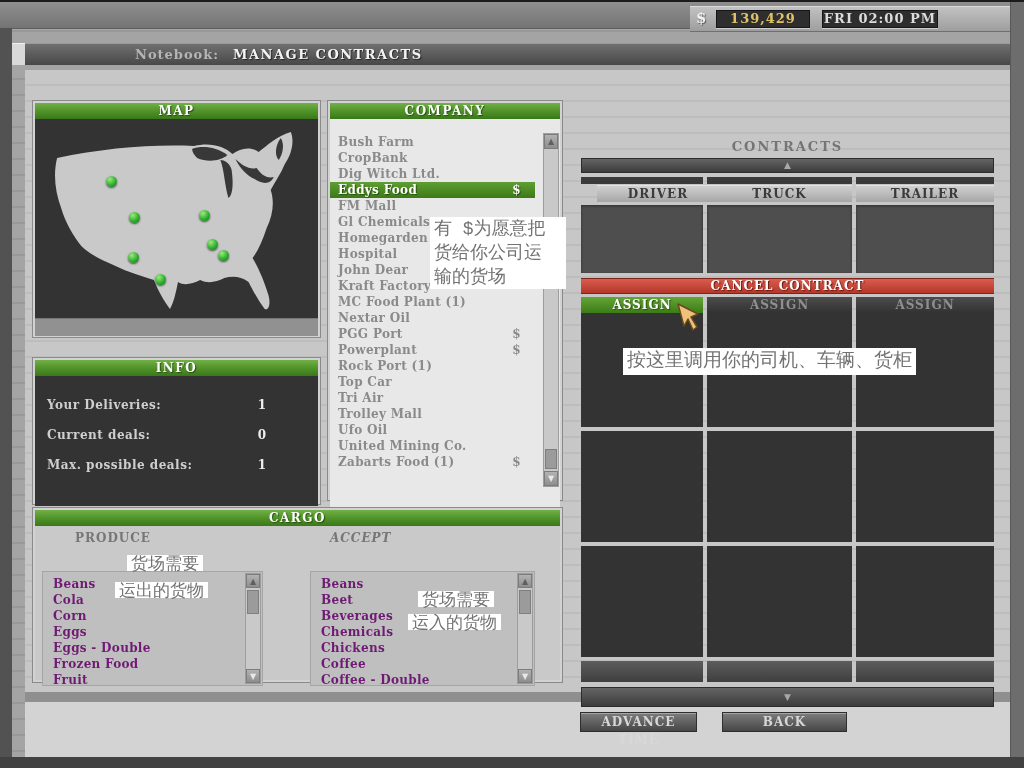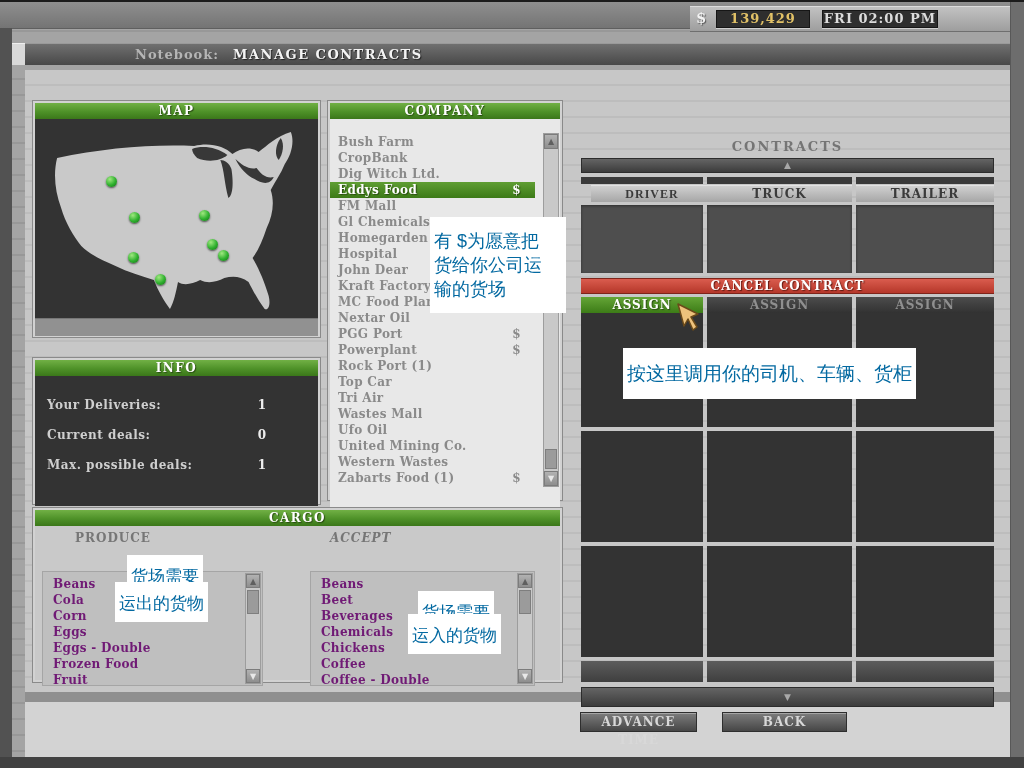--- a/index.html
+++ b/index.html
@@ -79,22 +79,22 @@
     text-align:center;font-size:12px;line-height:14px;color:#fff;letter-spacing:1px;text-shadow:1px 1px 1px #5d1810;}
   .ct-assign{position:absolute;top:139px;height:16px;background:linear-gradient(180deg,#4c4c4c,#323232);
     text-align:center;font-size:12px;line-height:16px;color:#8f8f8f;letter-spacing:1px;}
   .ct-assign.active{background:linear-gradient(180deg,#64a536,#3c7c17);color:#fff;text-shadow:1px 1px 1px #2a4a12;}
   .ct-cell{position:absolute;background:#333;}
   .ct-bottom{position:absolute;top:503px;height:21px;background:linear-gradient(180deg,#5c5c5c,#3f3f3f);}
   
   .f-btn{height:20px;background:linear-gradient(180deg,#7d7d7d,#464646);border:1px solid #2e2e2e;box-sizing:border-box;
     text-align:center;font-size:12px;line-height:18px;color:#d8d8d8;letter-spacing:1px;box-shadow:inset 0 1px 0 #a5a5a5;}
   
-  .tip{background:#fff;color:#0369a1;font-family:Liberation Sans, sans-serif;font-weight:normal;
-    white-space:nowrap;z-index:50;padding:12px 4px;}
+  .tip{background:#fff;color:#737373;font-family:Liberation Mono, monospace;font-weight:normal;
+    white-space:nowrap;z-index:50;padding:0 4px;}
   .tip-company{left:430px;top:217px;width:128px;font-size:18px;line-height:24px;}
   .tip-s{font-size:17px;line-height:20px;height:16px;}
   .tip-assign{left:623px;top:348px;font-size:19px;line-height:27px;height:27px;}
   .cursor{left:676px;top:303px;z-index:60;}
 </style>
 </head>
 <body>
 
 <div class="screen">
 
@@ -172,24 +172,23 @@
         <div class="c-item"><div class="c-name" style="display: inline;">Hospital</div></div>
         <div class="c-item"><div class="c-name" style="display: inline;">John Dear</div></div>
         <div class="c-item"><div class="c-name" style="display: inline;">Kraft Factory</div></div>
         <div class="c-item"><div class="c-name" style="display: inline;">MC Food Plant (1)</div></div>
         <div class="c-item"><div class="c-name" style="display: inline;">Nextar Oil</div></div>
         <div class="c-item"><div class="c-name" style="display: inline;">PGG Port</div><div class="c-badge">$</div></div>
         <div class="c-item"><div class="c-name" style="display: inline;">Powerplant</div><div class="c-badge">$</div></div>
         <div class="c-item"><div class="c-name" style="display: inline;">Rock Port (1)</div></div>
         <div class="c-item"><div class="c-name" style="display: inline;">Top Car</div></div>
         <div class="c-item"><div class="c-name" style="display: inline;">Tri Air</div></div>
-        <div class="c-item"><div class="c-name" style="display: inline;">Wastes Mall</div></div>
+        <div class="c-item"><div class="c-name" style="display: inline;">Trolley Mall</div></div>
         <div class="c-item"><div class="c-name" style="display: inline;">Ufo Oil</div></div>
         <div class="c-item"><div class="c-name" style="display: inline;">United Mining Co.</div></div>
-        <div class="c-item"><div class="c-name" style="display: inline;">Western Wastes</div></div>
         <div class="c-item"><div class="c-name" style="display: inline;">Zabarts Food (1)</div><div class="c-badge">$</div></div>
       </div>
     <div class="sbar" style="left:213px;top:30px;width:16px;height:354px;">
       <div class="sbtn dk" style="top:0;height:15px;">▲</div>
       <div class="sthumb" style="top:315px;width:12px;height:20px;"></div>
       <div class="sbtn" style="bottom:0;height:15px;">▼</div>
     </div>
   </div>
 
   <div class="abs panel cargo-panel">
@@ -227,21 +226,21 @@
         </div>
     </div>
   </div>
 
   <div class="abs contracts-title">CONTRACTS</div>
   <div class="abs widget" id="contracts-widget">
     <div class="ct-scroll" style="top:0;height:15px;line-height:13px;">▲</div>
     <div class="cancel-bar">CANCEL CONTRACT</div>
     <div class="ct-scroll" style="top:529px;height:20px;line-height:18px;">▼</div>
   <div class="ct-strip" style="left: 0px; width: 122px; top: 19px;"></div>
-      <div class="ct-header" style="left: 10px; width: 122px; top: 27px; font-family: Liberation Serif, serif;">DRIVER</div>
+      <div class="ct-header" style="left: 16px; width: 122px; top: 27px;">DRIVER</div>
       <div class="ct-slot" style="left: 0px; width: 122px; top: 47px;"></div>
       <div class="ct-assign active" style="left: 0px; width: 122px;">ASSIGN</div>
       <div class="ct-cell" style="left: 0px; width: 122px; top: 155px; height: 114px;"></div>
       <div class="ct-cell" style="left: 0px; width: 122px; top: 273px; height: 111px;"></div>
       <div class="ct-cell" style="left: 0px; width: 122px; top: 388px; height: 111px;"></div>
       <div class="ct-bottom" style="left: 0px; width: 122px;"></div>
       <div class="ct-strip" style="left: 126px; width: 145px; top: 19px;"></div>
       <div class="ct-header" style="left: 126px; width: 145px; top: 27px;">TRUCK</div>
       <div class="ct-slot" style="left: 126px; width: 145px; top: 47px;"></div>
       <div class="ct-assign" style="left: 126px; width: 145px;">ASSIGN</div>

